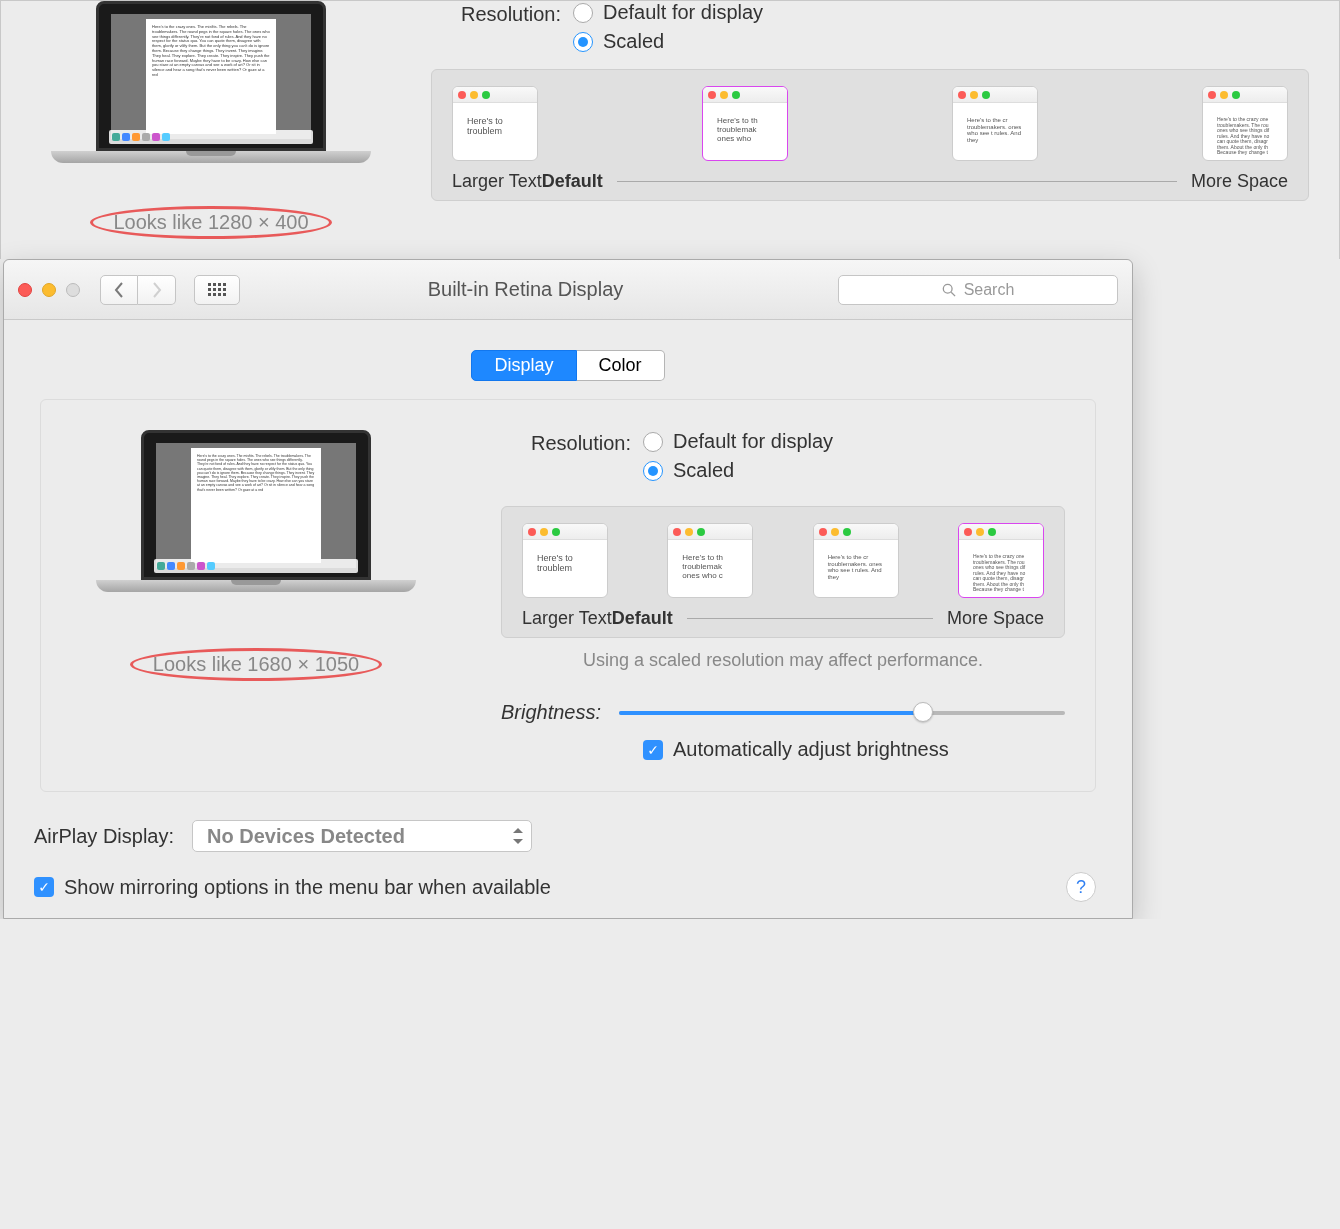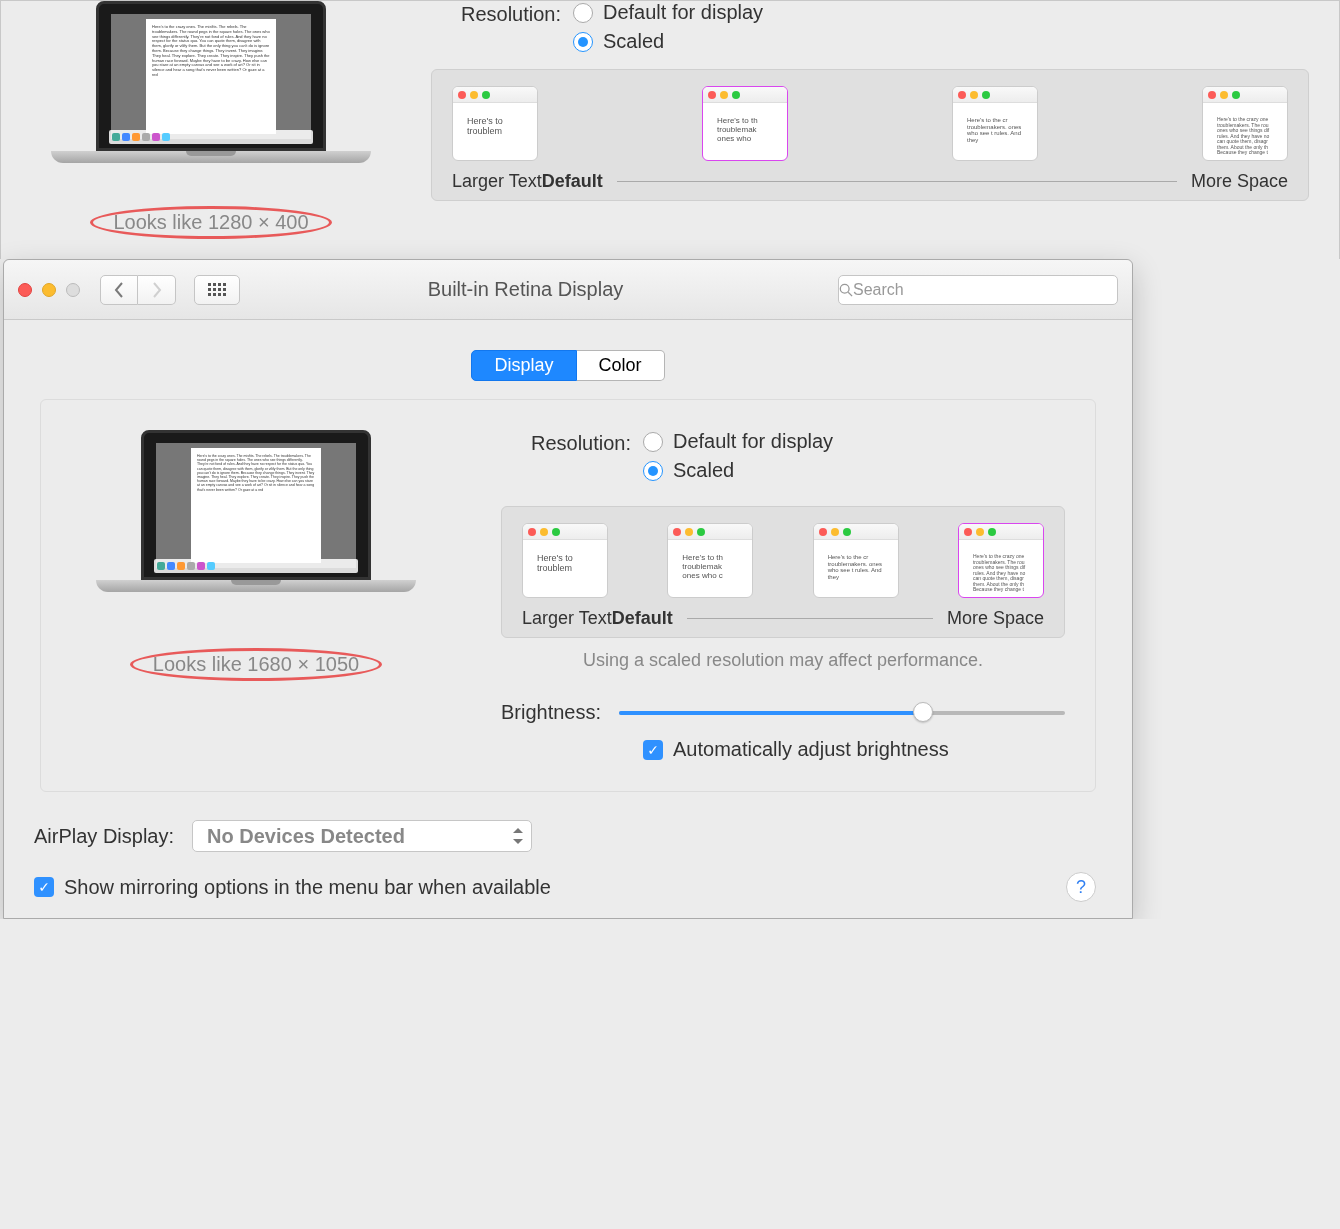--- a/index.html
+++ b/index.html
@@ -17,21 +17,21 @@
 .dot.gray { background: #ddd; border: 1px solid #bbb; }
 .nav-btns { display: flex; margin-left: 10px; }
 .nav-btn { width: 38px; height: 30px; background: linear-gradient(#fff,#f2f2f2); border: 1px solid #c5c5c5; display:flex; align-items:center; justify-content:center; color:#7c7c7c; font-size: 18px; }
 .nav-btn:first-child { border-radius: 5px 0 0 5px; }
 .nav-btn:last-child { border-radius: 0 5px 5px 0; border-left: none; color:#ccc; }
 .grid-btn { width: 46px; height: 30px; background: linear-gradient(#fff,#f2f2f2); border: 1px solid #c5c5c5; border-radius: 5px; margin-left: 8px; display:flex; align-items:center; justify-content:center; }
 .grid-icon { display:grid; grid-template-columns: repeat(4,3px); grid-template-rows: repeat(3,3px); gap: 2px; }
 .grid-icon span { background:#555; width:3px; height:3px; }
 
 .title { flex:1; text-align:center; font-size: 20px; color:#555; }
-.search-box { width: 280px; height: 30px; background: #fff; border: 1px solid #c5c5c5; border-radius: 5px; display:flex; align-items:center; gap:0; color:#999; font-size: 16px; margin-left: 27px; }
+.search-box { width: 280px; height: 30px; background: #fff; border: 1px solid #c5c5c5; border-radius: 5px; display:flex; align-items:center; justify-content:center; gap:8px; color:#999; font-size: 16px; margin-left: 27px; }
 .search-box svg { width:14px; height:14px; }
 
 .content { padding: 30px 36px 10px 36px; }
 .tabs { display:flex; justify-content:center; margin-bottom: 18px; }
 .tab { padding: 4px 22px; font-size: 18px; border: 1px solid #b5b5b5; background: #fff; }
 .tab.active { background: #1e88ff; color:#fff; border-color:#1277ee; }
 .tab:first-child { border-radius: 5px 0 0 5px; }
 .tab:last-child { border-radius: 0 5px 5px 0; border-left: none; }
 
 .panel { background: #ececec; border: 1px solid #dcdcdc; border-radius: 6px; padding: 30px; display:flex; gap: 60px; }
@@ -67,21 +67,21 @@
 .td.r{background:#fc5b57;} .td.y{background:#fcbc2f;} .td.g{background:#2bca41;}
 .thumb-body { padding:14px; font-size:9px; line-height:1.1; color:#555; }
 .thumb-body.sm { font-size:6px; }
 .thumb-body.xs { font-size:5px; }
 .thumb-labels { display:flex; justify-content:space-between; align-items:center; margin-top:10px; font-size:18px; color:#333; }
 .thumb-label-bold { font-weight:700; }
 .spacer-line { flex:1; height:1px; background:#aaa; margin: 0 14px; }
 
 .warning { text-align:center; color:#888; font-size:18px; margin-top:12px; }
 
-.brightness-row { display:flex; align-items:center; gap: 18px; margin-top: 30px; }
+.brightness-row { display:flex; align-items:center; gap: 18px; margin-top: 30px; font-style: italic; }
 .brightness-label { font-size:20px; color:#333; }
 .slider { flex:1; height:6px; position:relative; }
 .slider-track { height:4px; background:#b8b8b8; border-radius:2px; position:absolute; top:1px; left:0; right:0; }
 .slider-fill { height:4px; background:#2f91ff; border-radius:2px 0 0 2px; position:absolute; top:1px; left:0; width:68%; }
 .slider-thumb { width:20px; height:20px; border-radius:50%; background:#fff; border:1px solid #bbb; box-shadow:0 1px 2px rgba(0,0,0,.2); position:absolute; top:-8px; left:66%; }
 
 .checkbox-row { display:flex; align-items:center; gap:10px; font-size:20px; color:#333; margin-top: 14px; margin-left: 142px; }
 .checkbox { width:20px; height:20px; border-radius:4px; background:#2f91ff; display:flex; align-items:center; justify-content:center; color:#fff; font-size:14px; }
 
 .bottom-row { display:flex; align-items:center; gap:18px; padding: 18px 36px 6px 30px; font-size:20px; color:#333; }

